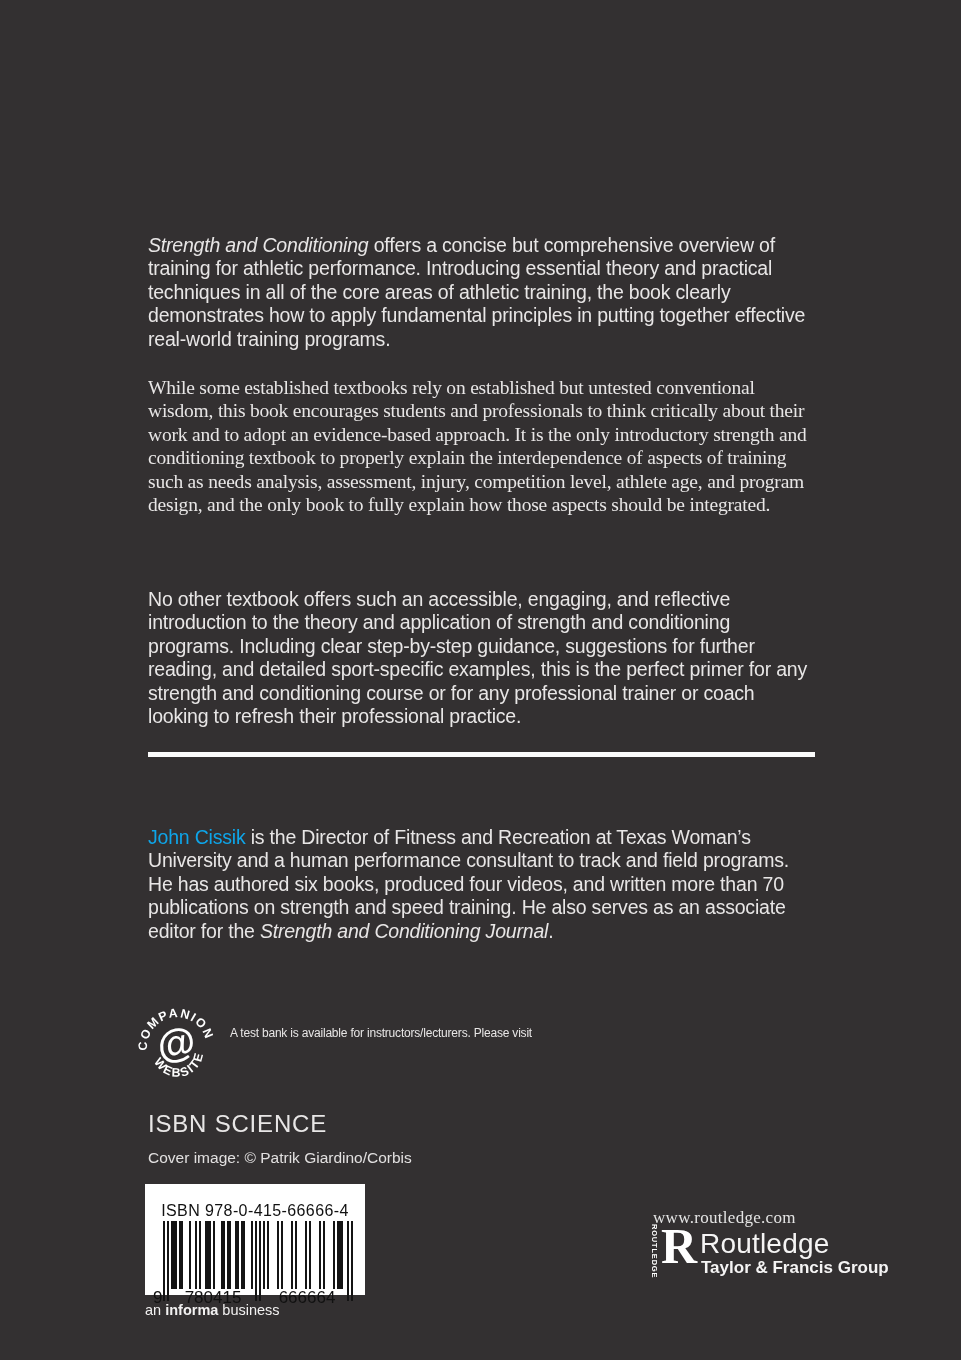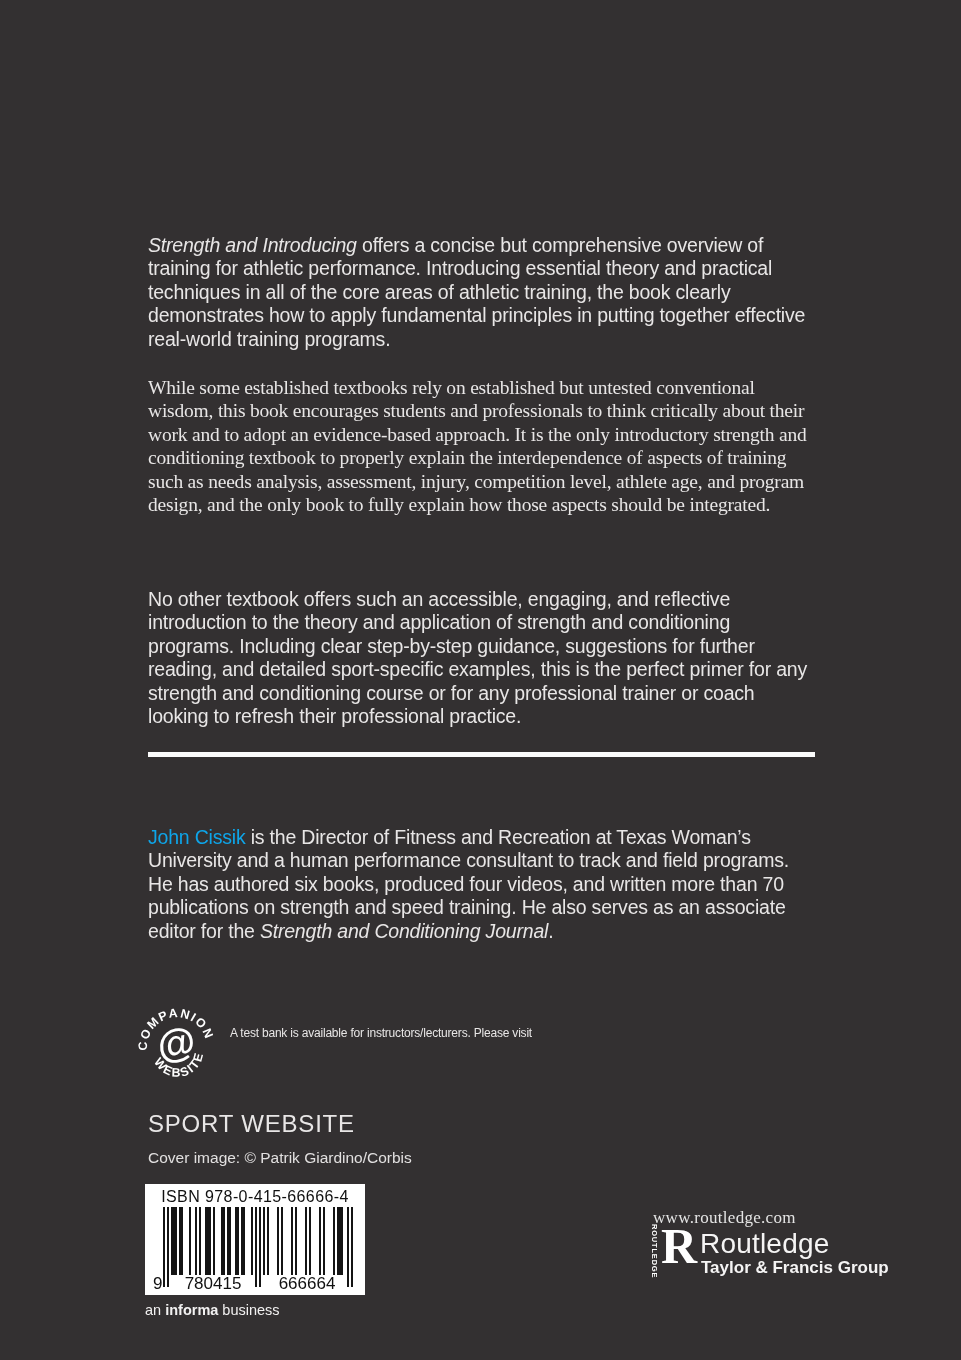--- a/index.html
+++ b/index.html
@@ -45,21 +45,21 @@
     font-size:24px;letter-spacing:0.8px;color:#e8e6e6;
   }
   .credit{
     position:absolute;left:148px;top:1149px;
     font-size:15.5px;color:#e2e0e0;
   }
 
   
   .barcode-box{
     position:absolute;left:145px;top:1184px;width:220px;height:111px;
-    background:#ffffff;box-sizing:border-box;padding-top:4px;
+    background:#ffffff;box-sizing:border-box;padding-top:18px;
   }
   .isbn-label{
     color:#111;font-size:16px;text-align:center;letter-spacing:0.4px;
     font-weight:500;white-space:nowrap;
   }
   .barcode-svg{display:block;margin:1px auto 0 auto;}
   .barcode-svg text{font-family:"Liberation Sans","DejaVu Sans",sans-serif;font-size:17px;fill:#111;}
 
   .informa{
     position:absolute;left:145px;top:1302px;
@@ -89,21 +89,21 @@
   .pub-url{
     position:absolute;left:653px;top:1208px;
     font-size:17px;color:#e5e5e5;letter-spacing:0.3px;font-family:Liberation Serif, serif;
   }
 </style>
 </head>
 <body>
 
 <div class="cover">
 
-  <p class="copy" id="para1"><em>Strength and Introducing</em><span> offers a concise but comprehensive overview of training for athletic performance. Introducing essential theory and practical techniques in all of the core areas of athletic training, the book clearly demonstrates how to apply fundamental principles in putting together effective real-world training programs.</span></p>
+  <p class="copy" id="para1"><em>Strength and Conditioning</em><span> offers a concise but comprehensive overview of training for athletic performance. Introducing essential theory and practical techniques in all of the core areas of athletic training, the book clearly demonstrates how to apply fundamental principles in putting together effective real-world training programs.</span></p>
 
   <p class="copy" id="para2">While some established textbooks rely on established but untested conventional wisdom, this book encourages students and professionals to think critically about their work and to adopt an evidence-based approach. It is the only introductory strength and conditioning textbook to properly explain the interdependence of aspects of training such as needs analysis, assessment, injury, competition level, athlete age, and program design, and the only book to fully explain how those aspects should be integrated.</p>
 
   <p class="copy" id="para3">No other textbook offers such an accessible, engaging, and reflective introduction to the theory and application of strength and conditioning programs. Including clear step-by-step guidance, suggestions for further reading, and detailed sport-specific examples, this is the perfect primer for any strength and conditioning course or for any professional trainer or coach looking to refresh their professional practice.</p>
 
   <hr class="rule">
 
   <p class="copy" id="author-bio"><span class="author-name">John Cissik</span><span> is the Director of Fitness and Recreation at Texas Woman’s University and a human performance consultant to track and field programs. He has authored six books, produced four videos, and written more than 70 publications on strength and speed training. He also serves as an associate editor for the </span><em>Strength and Conditioning Journal</em><span>.</span></p>
 
   <svg class="companion-badge" viewBox="0 0 74 74" xmlns="http://www.w3.org/2000/svg">
@@ -117,21 +117,21 @@
     <text font-size="12" font-weight="bold" fill="#ffffff" letter-spacing="1.6" font-family="Liberation Sans, DejaVu Sans, sans-serif">
       <textPath href="#arcBottom" startOffset="50%" text-anchor="middle">WEBSITE</textPath>
     </text>
     <text x="37" y="51" font-size="38" font-weight="bold" fill="#ffffff" text-anchor="middle" font-family="Liberation Sans, DejaVu Sans, sans-serif">@</text>
   </svg>
 
   <div class="companion-text">
     <div>A test bank is available for instructors/lecturers. Please visit</div>
   </div>
 
-  <div class="category">SPORT WEBSITE</div>
+  <div class="category">ISBN SCIENCE</div>
 
   <div class="credit">Cover image: © Patrik Giardino/Corbis</div>
 
   <div class="barcode-box">
     <div class="isbn-label">ISBN 978-0-415-66666-4</div>
     <svg id="barcode-svg" class="barcode-svg" width="208" height="84" viewBox="0 0 208 84" xmlns="http://www.w3.org/2000/svg">
         <rect x="200" y="0" width="2" height="80" fill="#141414"></rect>
         <rect x="196" y="0" width="2" height="80" fill="#141414"></rect>
         <rect x="190" y="0" width="2" height="68" fill="#141414"></rect>
         <rect x="188" y="0" width="2" height="68" fill="#141414"></rect>

